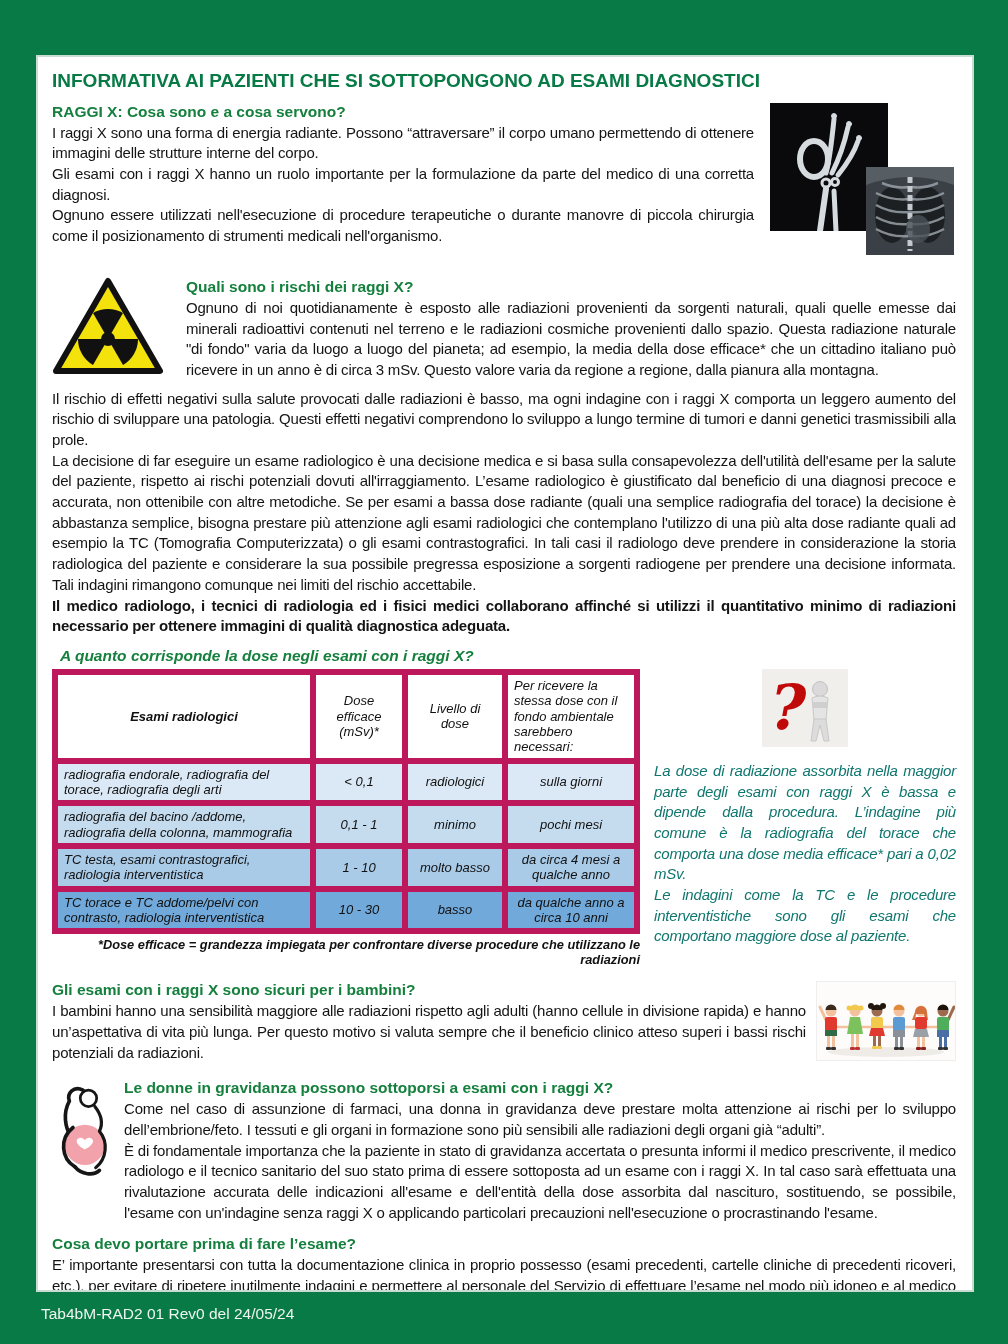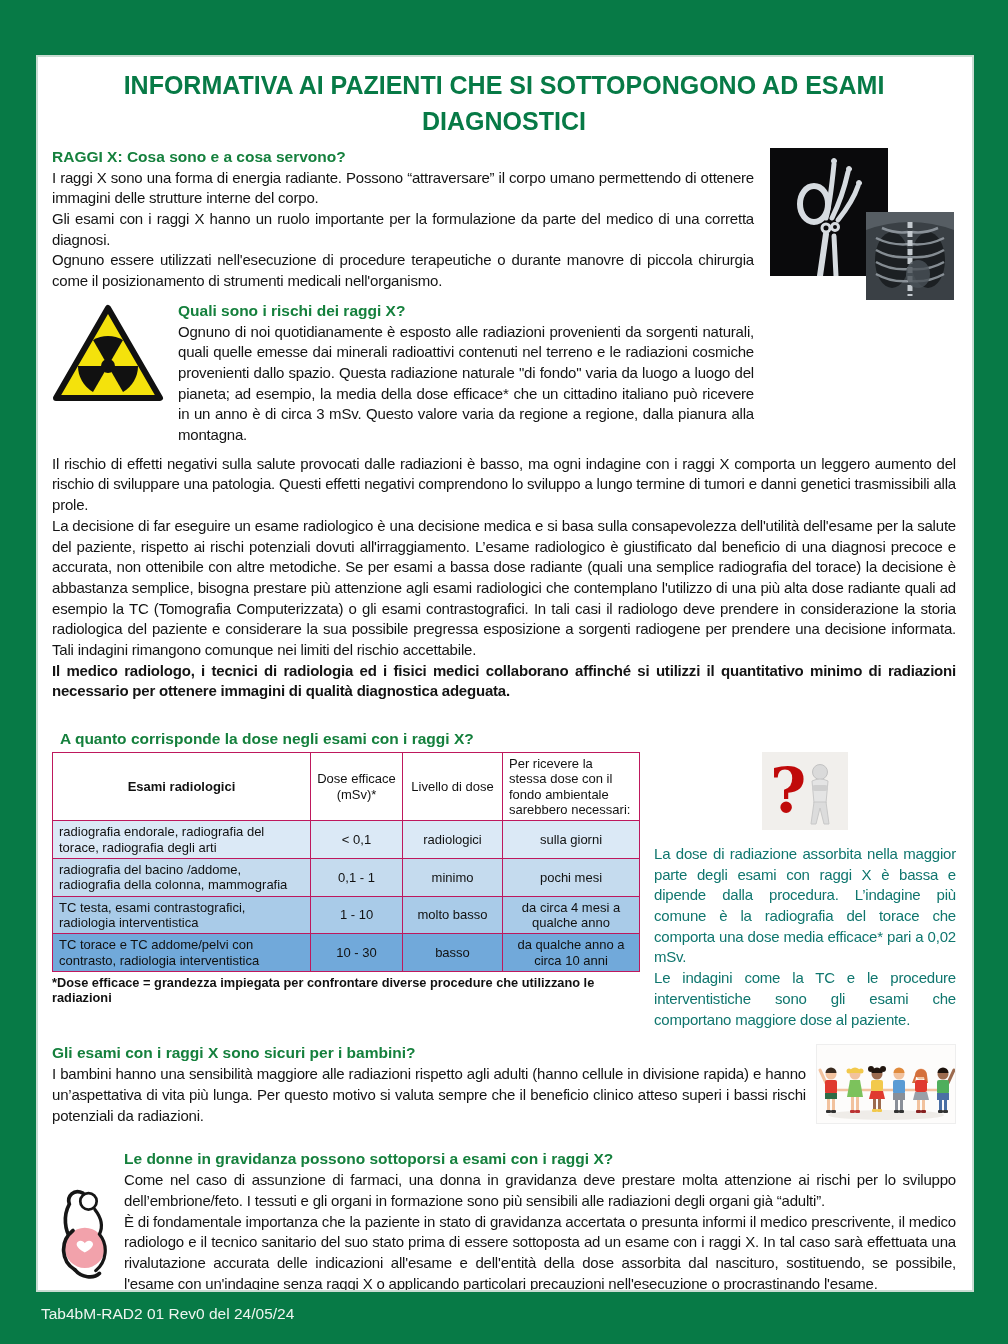--- a/index.html
+++ b/index.html
@@ -1,57 +1,57 @@
 <!DOCTYPE html>
 <html><head>
 <meta charset="utf-8">
 <style>
   html,body{margin:0;padding:0;background:#555;}
   .page{position:relative;width:1008px;height:1344px;background:#077a46;
         font-family:"Liberation Sans",sans-serif;overflow:hidden;}
   .content{position:absolute;left:36px;top:55px;width:938px;height:1237px;
         background:#ffffff;border:2px solid #c9dcd2;box-sizing:border-box;
         padding:8px 16px 0 14px;overflow:hidden;}
-  .title{ text-align:center;color:#077a46;font-weight:bold;font-size:25px;
+  .title{ text-align:left;color:#077a46;font-weight:bold;font-size:19px;
         line-height:1.45;margin:2px 0 8px 0;}
   .rh{color:#15803d;font-weight:bold;font-size:15.5px;margin:0 0 2px 0;}
   .p{font-size:15px;line-height:1.38;text-align:justify;color:#141414;
         letter-spacing:-0.2px;margin:0;}
   .bold{font-weight:bold;}
   .mt{margin-top:8px;}
   
   .xray-float{float:right;width:192px;height:160px;position:relative;margin:0 0 4px 10px;}
   .hand-x{position:absolute;left:6px;top:0;}
   .chest-x{position:absolute;left:102px;top:64px;}
   
-  .risk{display:flex;gap:8px;margin-top:10px;clear:none;}
+  .risk{display:flex;gap:16px;margin-top:28px;clear:none;align-items:flex-end;}
   .risk-icon-col{width:118px;flex:0 0 auto;padding-top:2px;}
   .risk-text{flex:1;}
   
   .dose-wrap{display:flex;gap:14px;margin-top:4px;}
   .dose-left{width:588px;flex:0 0 auto;}
   table.dose{border-collapse:collapse;width:100%;font-size:13px;line-height:1.18;color:#111;}
-  table.dose th, table.dose td{border:1px solid #be185d;padding:3px 6px;vertical-align:middle;}
+  table.dose th, table.dose td{border:6px solid #be185d;padding:3px 6px;vertical-align:middle;}
   table.dose th{background:#ffffff;font-weight:normal;text-align:center;}
   table.dose th.b{font-weight:bold;}
   td.exam{text-align:left;}
   td.c{text-align:center;}
   tr.r0 td{background:#dbe9f6;}
   tr.r1 td{background:#c5dbee;}
   tr.r2 td{background:#a9cbe8;}
   tr.r3 td{background:#71a9da;}
-  .footnote{font-weight:bold;font-size:12.8px;margin-top:3px;color:#111;}
+  .footnote{font-weight:bold;font-size:12.8px;margin-top:3px;color:#111;text-align:right;}
   .dose-right{flex:1;}
   .qfig-wrap{text-align:center;margin:0 0 10px 0;}
   .side-p{font-size:15px;line-height:1.38;text-align:justify;color:#0f766e;letter-spacing:-0.2px;margin:0;}
   
   .children-sec{margin-top:14px;}
   .kids-float{float:right;margin:0 0 2px 10px;border:1px solid #eee;}
   
-  .preg{display:flex;gap:10px;margin-top:24px;clear:both;align-items:flex-end;}
+  .preg{display:flex;gap:10px;margin-top:16px;clear:both;}
   .preg-icon-col{width:62px;flex:0 0 auto;}
   .preg-text{flex:1;}
   
   .before{margin-top:12px;clear:both;}
   .page-footer{position:absolute;left:41px;top:1305px;color:#eef5f0;font-size:15.5px;}
 </style>
 </head>
 <body>
 
 <div class="page">
@@ -120,21 +120,21 @@
       </div>
       <div class="risk-text">
         <div class="rh">Quali sono i rischi dei raggi X?</div>
         <p class="p">Ognuno di noi quotidianamente è esposto alle radiazioni provenienti da sorgenti naturali, quali quelle emesse dai minerali radioattivi contenuti nel terreno e le radiazioni cosmiche provenienti dallo spazio. Questa radiazione naturale "di fondo" varia da luogo a luogo del pianeta; ad esempio, la media della dose efficace* che un cittadino italiano può ricevere in un anno è di circa 3 mSv. Questo valore varia da regione a regione, dalla pianura alla montagna.</p>
       </div>
     </div>
     <p class="p mt">Il rischio di effetti negativi sulla salute provocati dalle radiazioni è basso, ma ogni indagine con i raggi X comporta un leggero aumento del rischio di sviluppare una patologia. Questi effetti negativi comprendono lo sviluppo a lungo termine di tumori e danni genetici trasmissibili alla prole.</p>
     <p class="p">La decisione di far eseguire un esame radiologico è una decisione medica e si basa sulla consapevolezza dell'utilità dell'esame per la salute del paziente, rispetto ai rischi potenziali dovuti all'irraggiamento. L’esame radiologico è giustificato dal beneficio di una diagnosi precoce e accurata, non ottenibile con altre metodiche. Se per esami a bassa dose radiante (quali una semplice radiografia del torace) la decisione è abbastanza semplice, bisogna prestare più attenzione agli esami radiologici che contemplano l'utilizzo di una più alta dose radiante quali ad esempio la TC (Tomografia Computerizzata) o gli esami contrastografici. In tali casi il radiologo deve prendere in considerazione la storia radiologica del paziente e considerare la sua possibile pregressa esposizione a sorgenti radiogene per prendere una decisione informata. Tali indagini rimangono comunque nei limiti del rischio accettabile.</p>
     <p class="p bold">Il medico radiologo, i tecnici di radiologia ed i fisici medici collaborano affinché si utilizzi il quantitativo minimo di radiazioni necessario per ottenere immagini di qualità diagnostica adeguata.</p>
 
-    <div style="margin-top:28px;">
+    <div style="margin-top:10px;font-style:italic;">
       <div class="rh" style="padding-left:8px;">A quanto corrisponde la dose negli esami con i raggi X?</div>
       <div class="dose-wrap">
         <div class="dose-left">
           <table class="dose">
             <colgroup>
                 <col style="width:258px">
                 <col style="width:92px">
                 <col style="width:100px">
                 <col>
               </colgroup>

